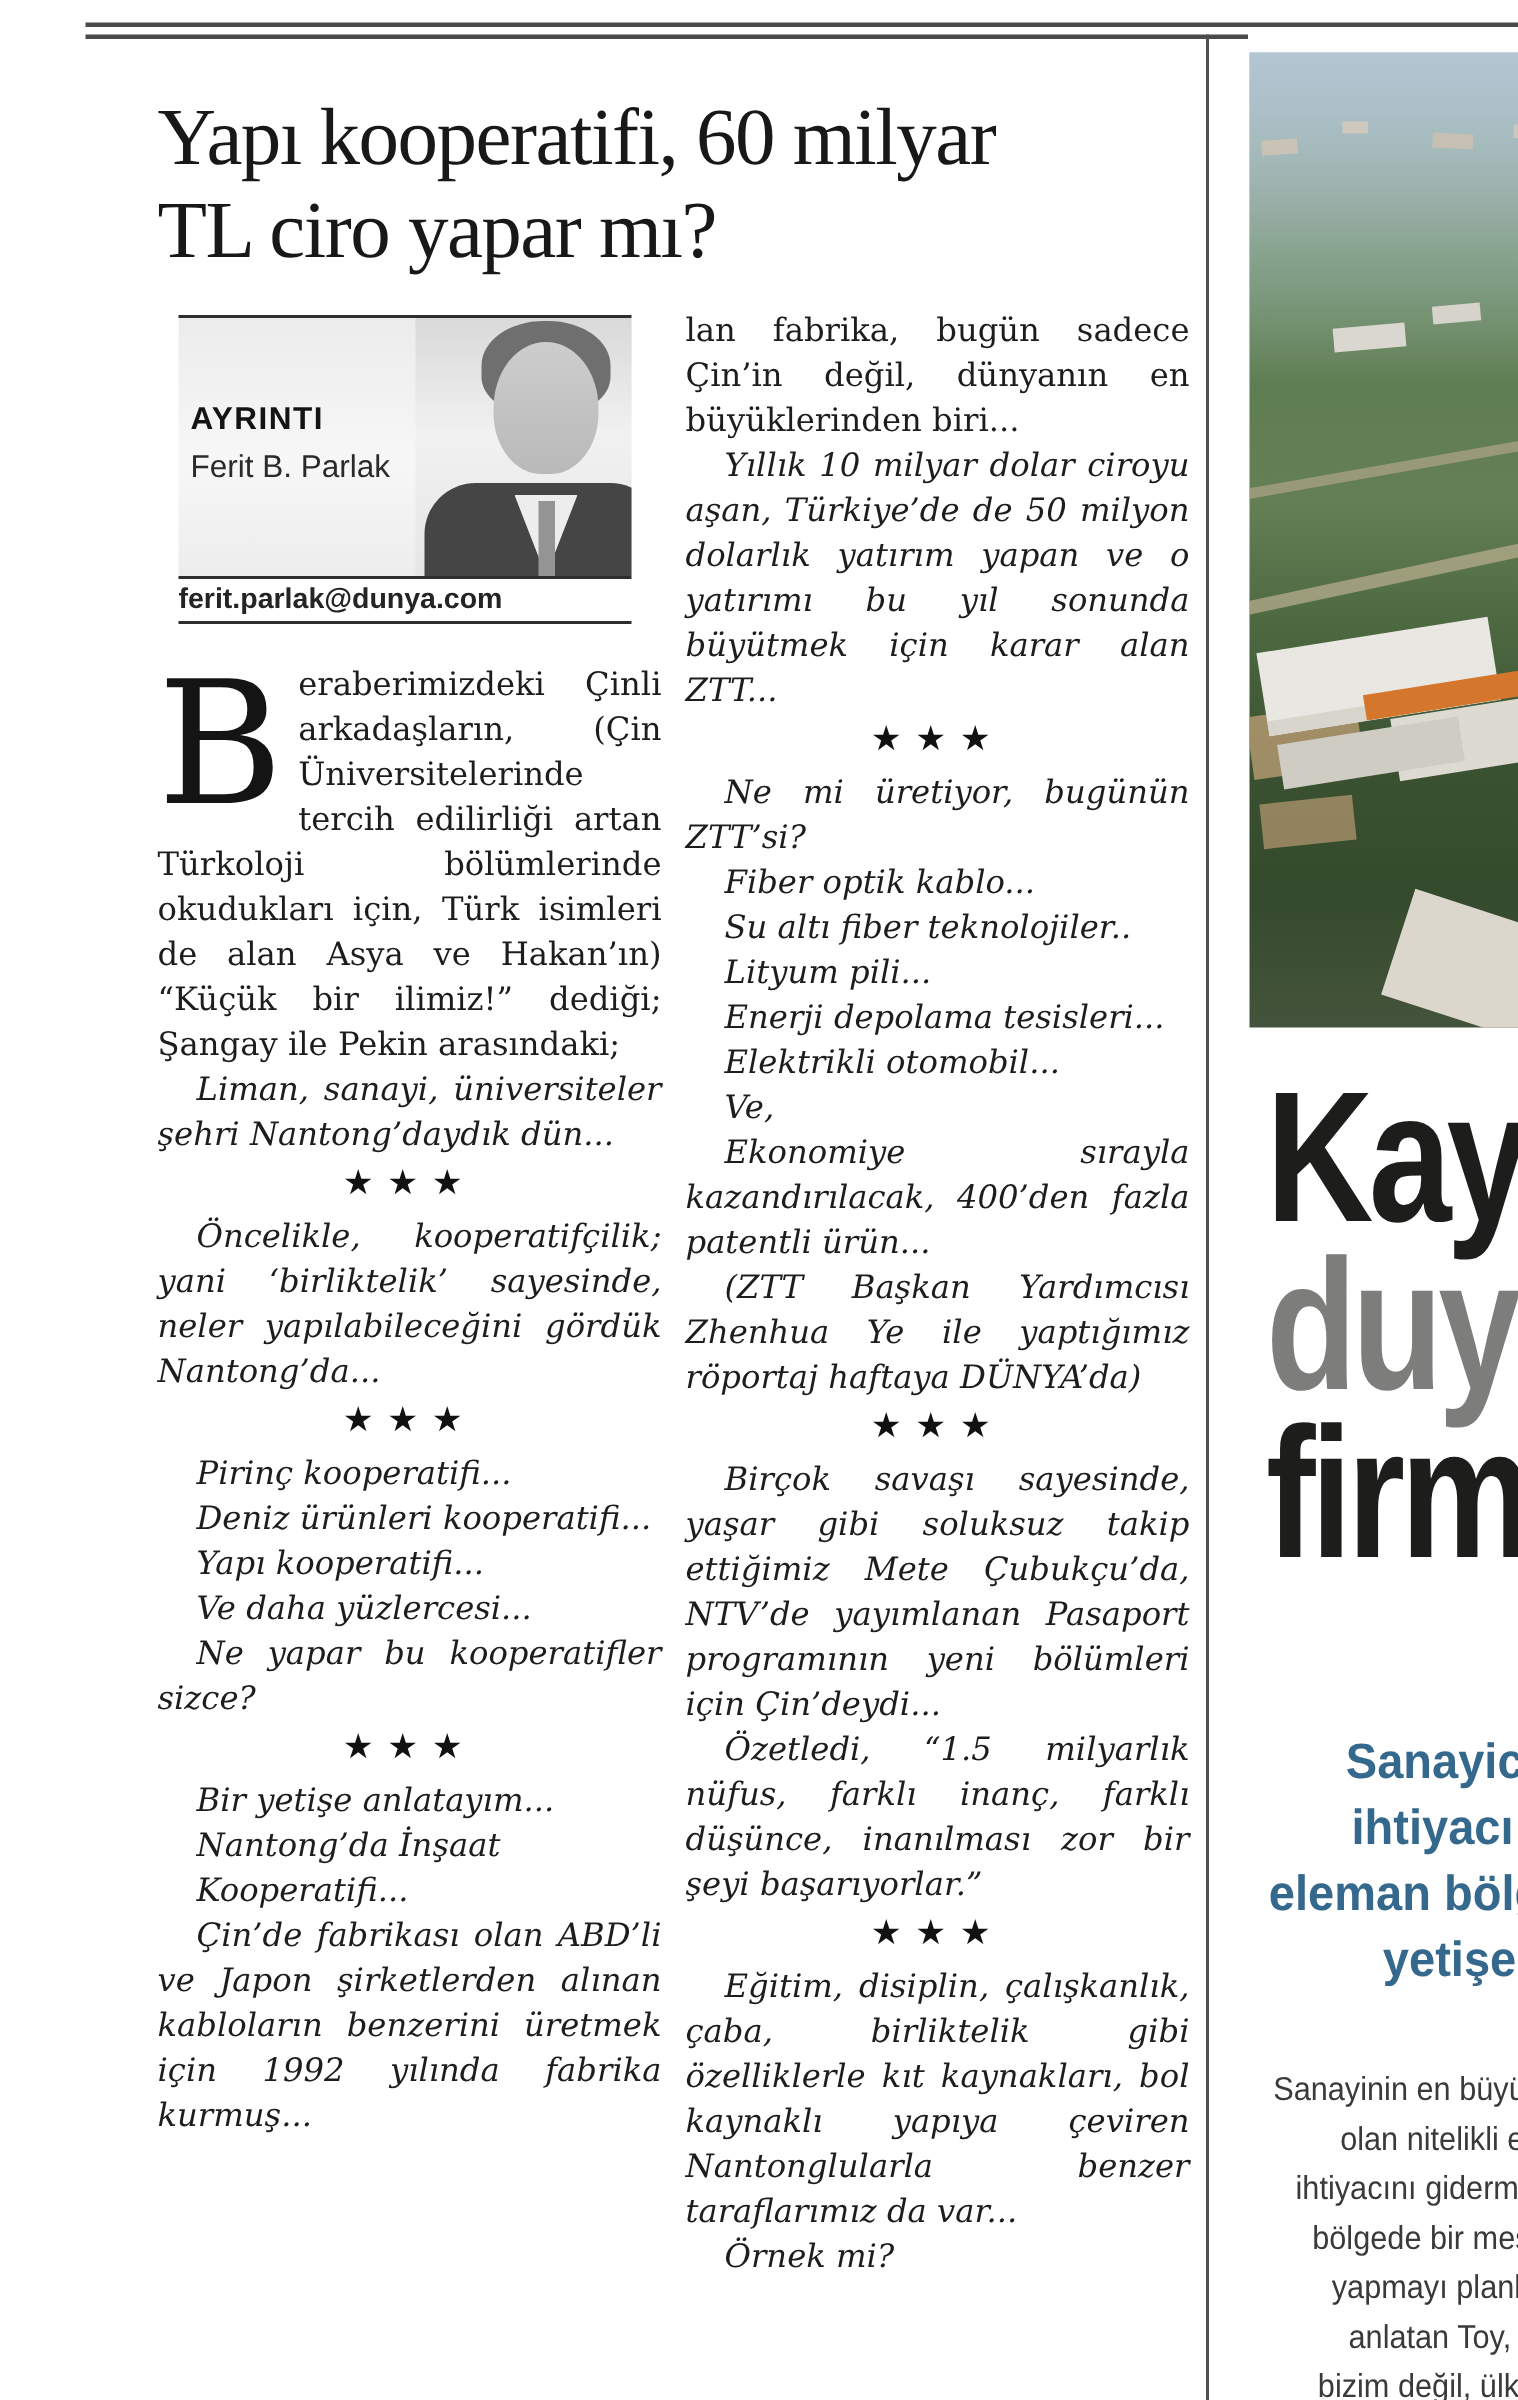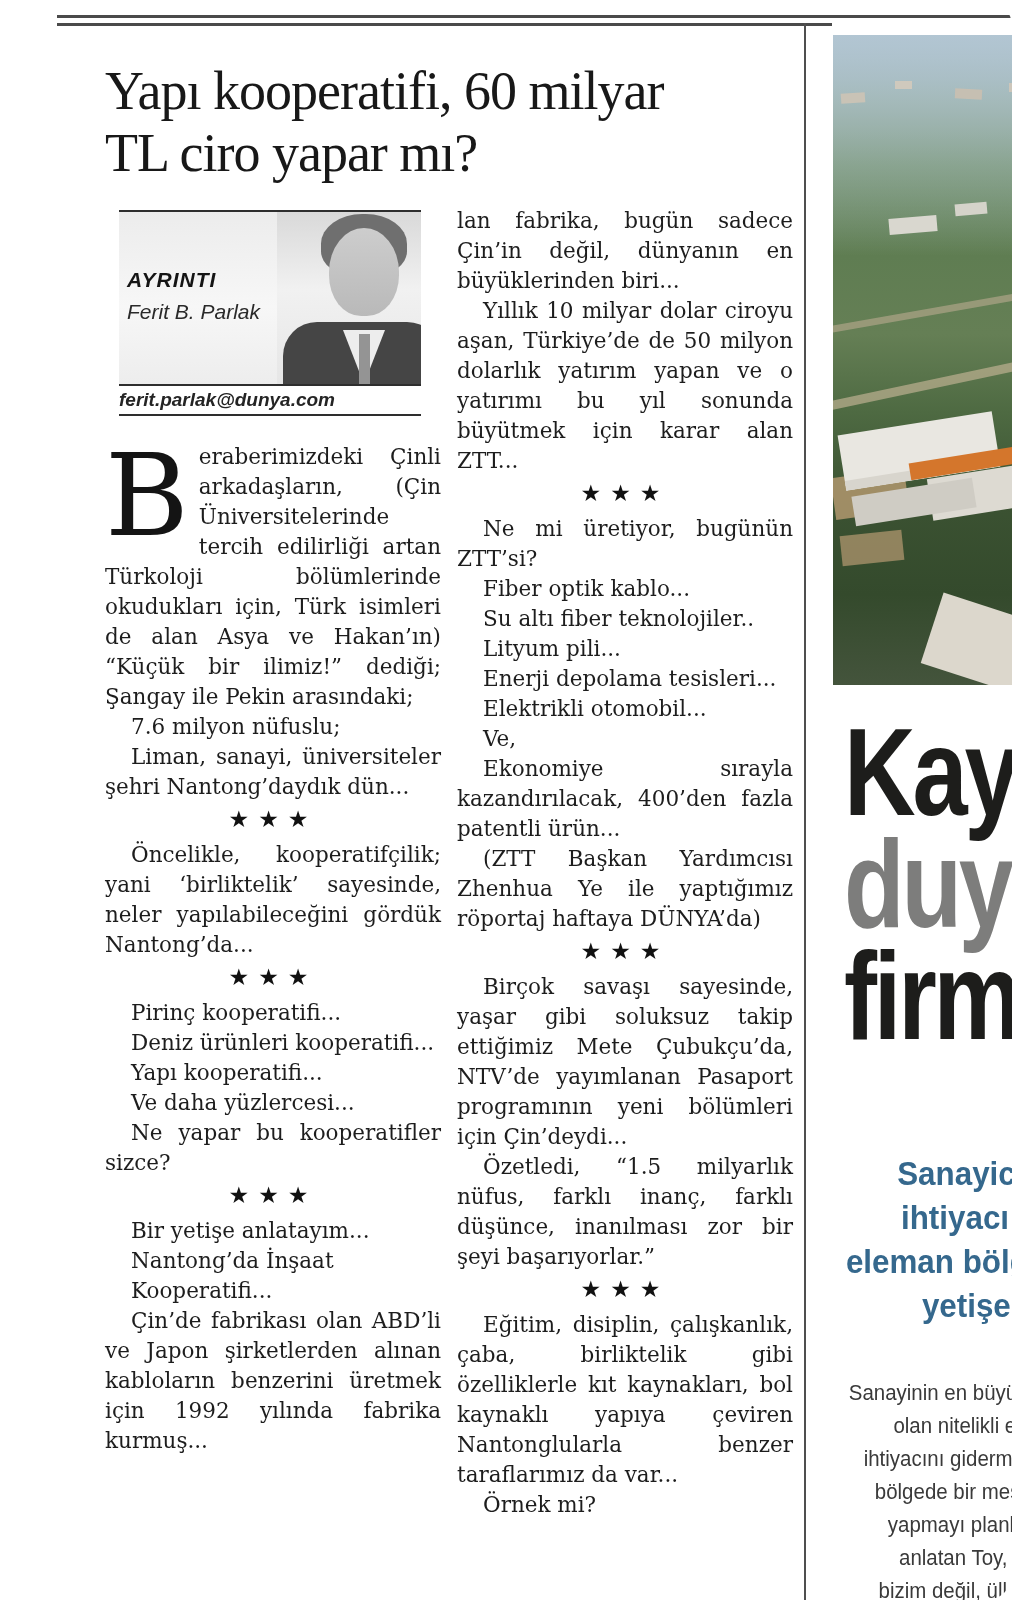--- a/index.html
+++ b/index.html
@@ -1,41 +1,41 @@
 <!DOCTYPE html>
 <html><head>
 <meta charset="utf-8">
 <style>
   html,body{margin:0;padding:0;background:#ffffff;}
   .page{position:relative;width:1012px;height:1600px;background:#fff;overflow:hidden;
-        font-family:"DejaVu Serif",serif;color:#1c1c1c;border-radius:26px;}
+        font-family:"DejaVu Serif",serif;color:#1c1c1c;}
 
   
   .rule{position:absolute;background:#4a4a4a;}
   .rule-a{left:57px;top:15px;width:955px;height:3px;}
   .rule-b{left:57px;top:23px;width:775px;height:3px;}
   .vdivider{position:absolute;left:804px;top:23px;width:2px;height:1577px;background:#4f4f4f;}
 
   
   .article{position:absolute;left:105px;top:60px;width:688px;}
   .headline{margin:0;font-family:"Liberation Serif",serif;font-weight:500;
             font-size:54px;line-height:62px;color:#181818;letter-spacing:-1px;}
   .headline .hl{display:block;}
   .cols{display:flex;gap:16px;margin-top:22px;}
   .col{width:336px;}
 
   .para{margin:0;font-size:21.5px;line-height:30px;text-align:justify;color:#1d1d1d;}
-  .para.indent{text-indent:26px;}
+  .para.indent{text-indent:26px;font-style:italic;}
   .dropcap{float:left;font-family:"DejaVu Serif",serif;font-size:114px;line-height:92px;
            padding:8px 10px 0 0;color:#141414;}
   .stars{text-align:center;font-family:"DejaVu Sans",sans-serif;font-size:23px;
          letter-spacing:9px;color:#111;margin:4px 0 8px 0;line-height:26px;}
 
   
-  .authorbox{border-top:2px solid #2e2e2e;margin:4px 20px 26px 14px;font-style:italic;}
+  .authorbox{border-top:2px solid #2e2e2e;margin:4px 20px 26px 14px;}
   .ab-main{display:flex;height:172px;background:linear-gradient(180deg,#ececec,#f7f7f7 55%,#ededed);}
   .ab-left{width:150px;padding:56px 0 0 8px;font-family:"Liberation Sans",sans-serif;}
   .ab-kicker{font-weight:700;font-size:21px;letter-spacing:1px;color:#141414;}
   .ab-name{font-size:21px;color:#2a2a2a;margin-top:8px;}
   .ab-photo{position:relative;flex:1;overflow:hidden;background:linear-gradient(180deg,#d9d9d9,#f1f1f1 45%,#e6e6e6);}
   .ap{position:absolute;}
   .ap-hair{left:44px;top:2px;width:86px;height:62px;border-radius:48% 48% 40% 40%;background:#6f6f6f;}
   .ap-face{left:52px;top:16px;width:70px;height:88px;border-radius:50% 50% 46% 46%;
            background:linear-gradient(180deg,#cdcdcd,#b9b9b9);}
   .ap-body{left:6px;bottom:-4px;width:158px;height:66px;border-radius:34px 34px 0 0;background:#454545;}
@@ -130,21 +130,20 @@
               <div class="ap ap-shirt"></div>
               <div class="ap ap-tie"></div>
             </div>
           </div>
           <div class="ab-emailwrap">
             <div class="ab-email">ferit.parlak@dunya.com</div>
           </div>
         </div>
 
       <p class="para"><span class="dropcap">B</span>eraberimizdeki Çinli arkadaşların, (Çin Üniversitelerinde tercih edilirliği artan Türkoloji bölümlerinde okudukları için, Türk isimleri de alan Asya ve Hakan’ın) “Küçük bir ilimiz!” dediği; Şangay ile Pekin arasındaki;</p>
-          <p class="para indent">7.6 milyon nüfuslu;</p>
           <p class="para indent">Liman, sanayi, üniversiteler şehri Nantong’daydık dün...</p>
           <div class="stars">★★★</div>
           <p class="para indent">Öncelikle, kooperatifçilik; yani ‘birliktelik’ sayesinde, neler yapılabileceğini gördük Nantong’da...</p>
           <div class="stars">★★★</div>
           <p class="para indent">Pirinç kooperatifi...</p>
           <p class="para indent">Deniz ürünleri kooperatifi...</p>
           <p class="para indent">Yapı kooperatifi...</p>
           <p class="para indent">Ve daha yüzlercesi...</p>
           <p class="para indent">Ne yapar bu kooperatifler sizce?</p>
           <div class="stars">★★★</div>

